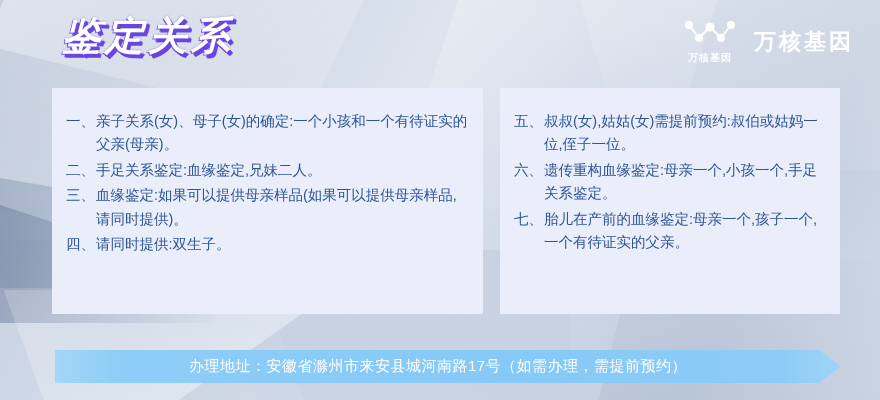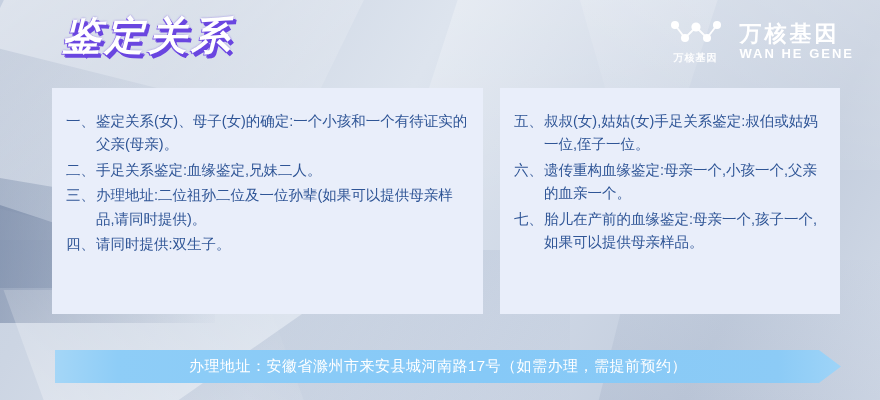--- a/index.html
+++ b/index.html
@@ -233,59 +233,58 @@
             <circle cx="28" cy="9" r="4.6"></circle>
             <circle cx="39" cy="20" r="4"></circle>
             <circle cx="49" cy="7" r="4"></circle>
           </g>
         </svg>
       </span>
       <span class="brand-mark-label">万核基因</span>
     </div>
     <div class="brand-text">
       <span class="brand-cn">万核基因</span>
-      <span class="brand-en">WAN HE GENE</span>
     </div>
   </div>
 
   <div class="panels">
 
     <div class="panel panel-left">
       <div class="item">
         <span class="item-num">一、</span>
-        <span class="item-text">鉴定关系(女)、母子(女)的确定:一个小孩和一个有待证实的父亲(母亲)。</span>
+        <span class="item-text">亲子关系(女)、母子(女)的确定:一个小孩和一个有待证实的父亲(母亲)。</span>
       </div>
       <div class="item">
         <span class="item-num">二、</span>
         <span class="item-text">手足关系鉴定:血缘鉴定,兄妹二人。</span>
       </div>
       <div class="item">
         <span class="item-num">三、</span>
-        <span class="item-text">办理地址:二位祖孙二位及一位孙辈(如果可以提供母亲样品,请同时提供)。</span>
+        <span class="item-text">血缘鉴定:如果可以提供母亲样品(如果可以提供母亲样品,请同时提供)。</span>
       </div>
       <div class="item">
         <span class="item-num">四、</span>
         <span class="item-text">请同时提供:双生子。</span>
       </div>
     </div>
 
     <div class="panel-gap"></div>
 
     <div class="panel panel-right">
       <div class="item">
         <span class="item-num">五、</span>
-        <span class="item-text">叔叔(女),姑姑(女)手足关系鉴定:叔伯或姑妈一位,侄子一位。</span>
+        <span class="item-text">叔叔(女),姑姑(女)需提前预约:叔伯或姑妈一位,侄子一位。</span>
       </div>
       <div class="item">
         <span class="item-num">六、</span>
-        <span class="item-text">遗传重构血缘鉴定:母亲一个,小孩一个,父亲的血亲一个。</span>
+        <span class="item-text">遗传重构血缘鉴定:母亲一个,小孩一个,手足关系鉴定。</span>
       </div>
       <div class="item">
         <span class="item-num">七、</span>
-        <span class="item-text">胎儿在产前的血缘鉴定:母亲一个,孩子一个,如果可以提供母亲样品。</span>
+        <span class="item-text">胎儿在产前的血缘鉴定:母亲一个,孩子一个,一个有待证实的父亲。</span>
       </div>
     </div>
 
   </div>
 
   <div class="addressbar">
     <span class="addressbar-text">办理地址：安徽省滁州市来安县城河南路17号（如需办理，需提前预约）</span>
   </div>
 
 </div>

